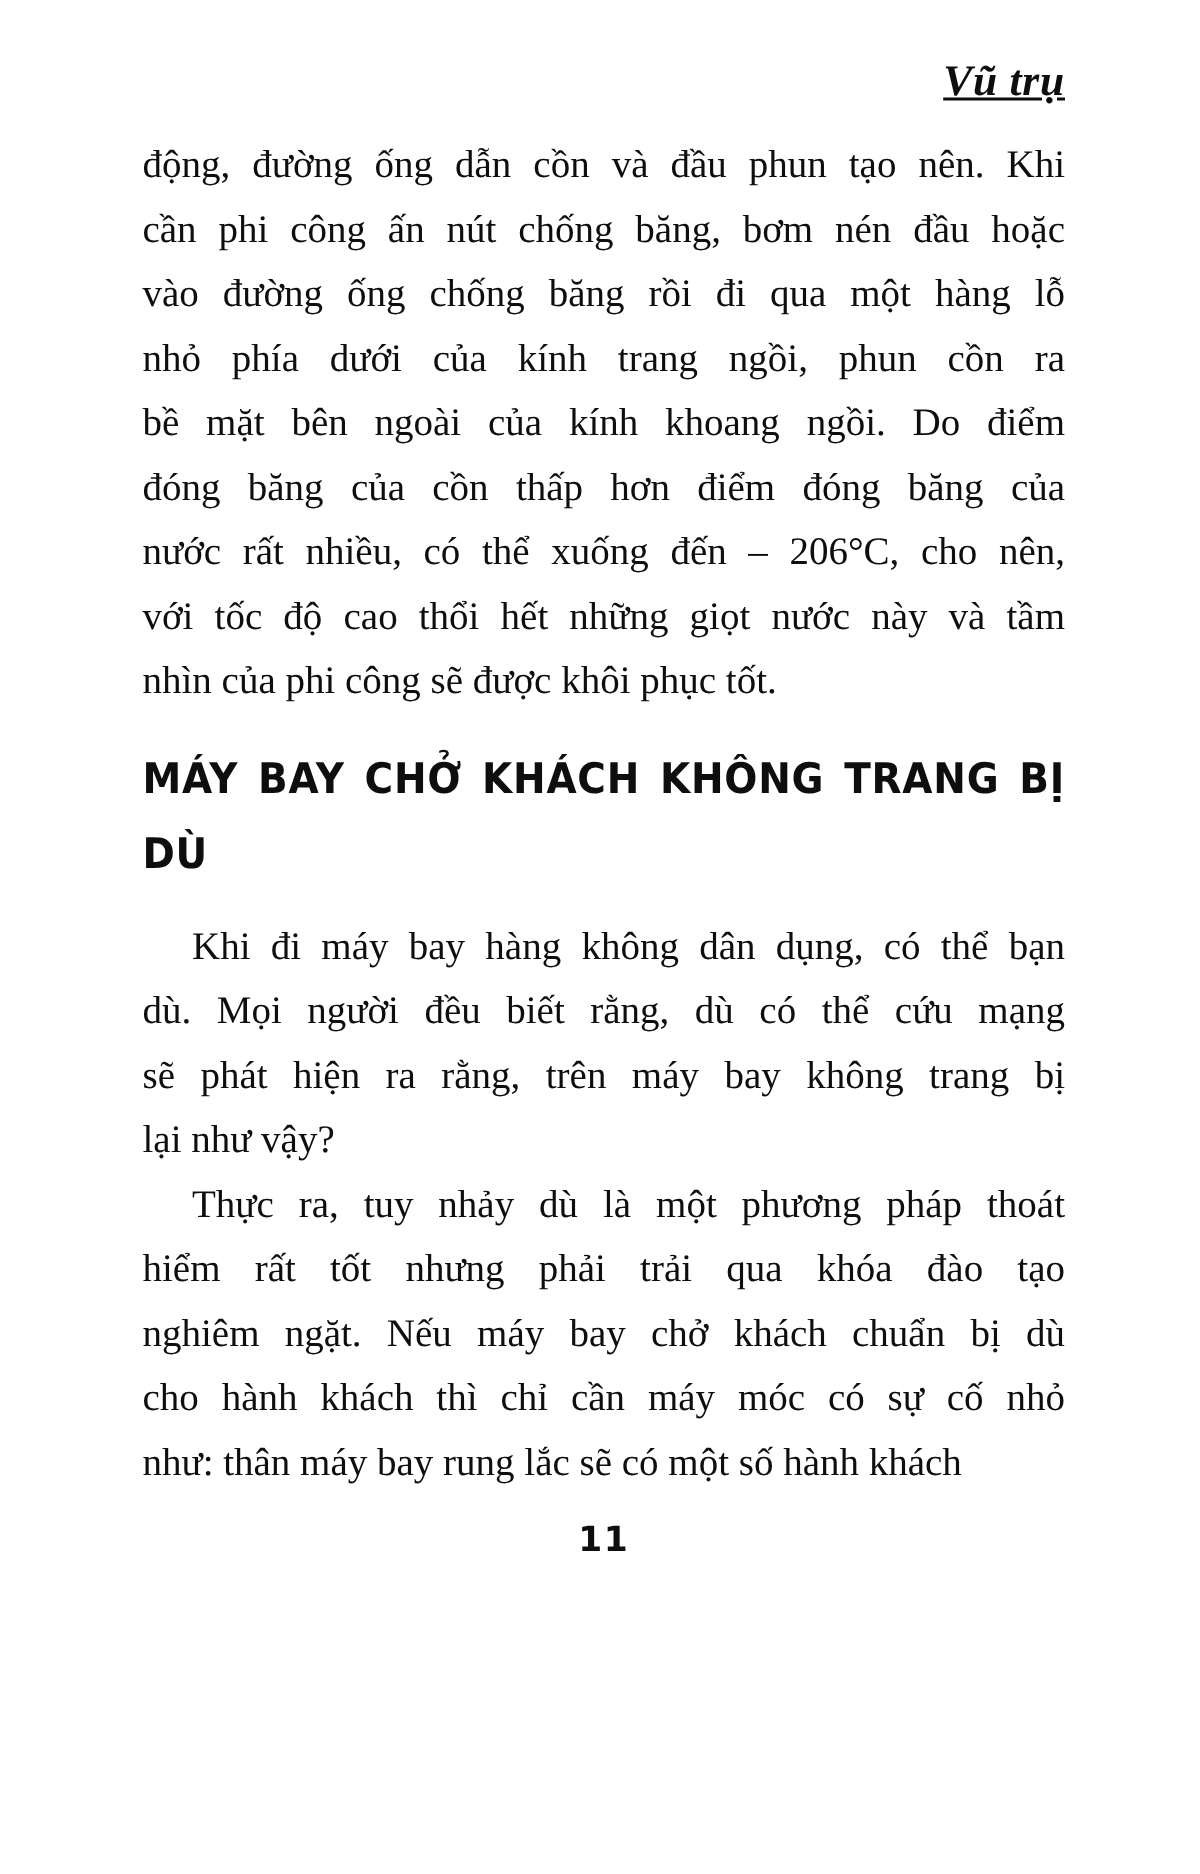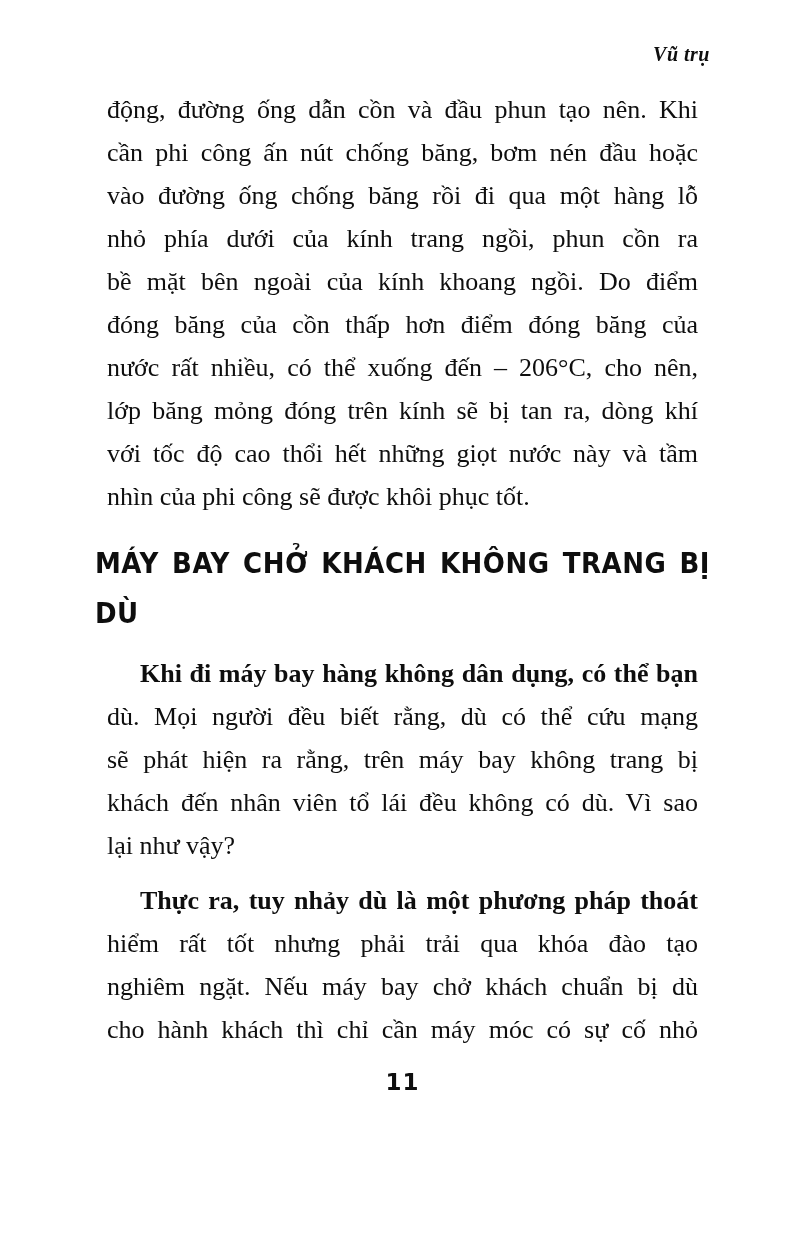--- a/index.html
+++ b/index.html
@@ -16,41 +16,41 @@
     color: #0e0e0e;
     box-sizing: border-box;
     padding: 34px 90px 0 95px;
     font-family: "Liberation Serif", "DejaVu Serif", serif;
     overflow: hidden;
   }
   .running-header {
     text-align: right;
     font-style: italic;
     font-weight: bold;
-    font-size: 20px;
+    font-size: 29px;
     line-height: 40px;
     letter-spacing: 0.5px;
+    text-decoration: underline;
   }
   .body-text {
     margin-top: 14px;
     font-size: 26px;
     line-height: 43px;
   }
-  .para { margin: 12px; }
+  .para { margin: 0; }
   .line {
     text-align: justify;
     text-align-last: justify;
     white-space: normal;
   }
   .line.last {
     text-align-last: left;
   }
   .line.indent {
     text-indent: 33px;
-    font-weight: bold;
   }
   .section-heading {
     font-family: "DejaVu Sans", "Liberation Sans", sans-serif;
     font-weight: bold;
     font-size: 26px;
     line-height: 46px;
     margin: 24px 0 18px 0;
     text-align: justify;
     text-align-last: justify;
     letter-spacing: 0.5px;
@@ -77,41 +77,40 @@
 
     <div>
         <div class="para">
           <div class="line">động, đường ống dẫn cồn và đầu phun tạo nên. Khi</div>
           <div class="line">cần phi công ấn nút chống băng, bơm nén đầu hoặc</div>
           <div class="line">vào đường ống chống băng rồi đi qua một hàng lỗ</div>
           <div class="line">nhỏ phía dưới của kính trang ngồi, phun cồn ra</div>
           <div class="line">bề mặt bên ngoài của kính khoang ngồi. Do điểm</div>
           <div class="line">đóng băng của cồn thấp hơn điểm đóng băng của</div>
           <div class="line">nước rất nhiều, có thể xuống đến – 206°C, cho nên,</div>
-          <div class="line">lớp băng mỏng đóng trên kính sẽ bị tan ra, dòng khí</div>
           <div class="line">với tốc độ cao thổi hết những giọt nước này và tầm</div>
           <div class="line last">nhìn của phi công sẽ được khôi phục tốt.</div>
         </div>
       </div>
 
     <div class="section-heading">MÁY BAY CHỞ KHÁCH KHÔNG TRANG BỊ DÙ</div>
 
     <div>
         <div class="para">
           <div class="line indent">Khi đi máy bay hàng không dân dụng, có thể bạn</div>
           <div class="line">dù. Mọi người đều biết rằng, dù có thể cứu mạng</div>
           <div class="line">sẽ phát hiện ra rằng, trên máy bay không trang bị</div>
-          <div class="line">khách đến nhân viên tổ lái đều không có dù. Vì sao</div>
           <div class="line last">lại như vậy?</div>
         </div>
         <div class="para">
           <div class="line indent">Thực ra, tuy nhảy dù là một phương pháp thoát</div>
           <div class="line">hiểm rất tốt nhưng phải trải qua khóa đào tạo</div>
           <div class="line">nghiêm ngặt. Nếu máy bay chở khách chuẩn bị dù</div>
           <div class="line">cho hành khách thì chỉ cần máy móc có sự cố nhỏ</div>
+          <div class="line last">như: thân máy bay rung lắc sẽ có một số hành khách</div>
         </div>
       </div>
 
   </div>
 
   <div class="page-number">11</div>
 
 </div>
 
 </body></html>

